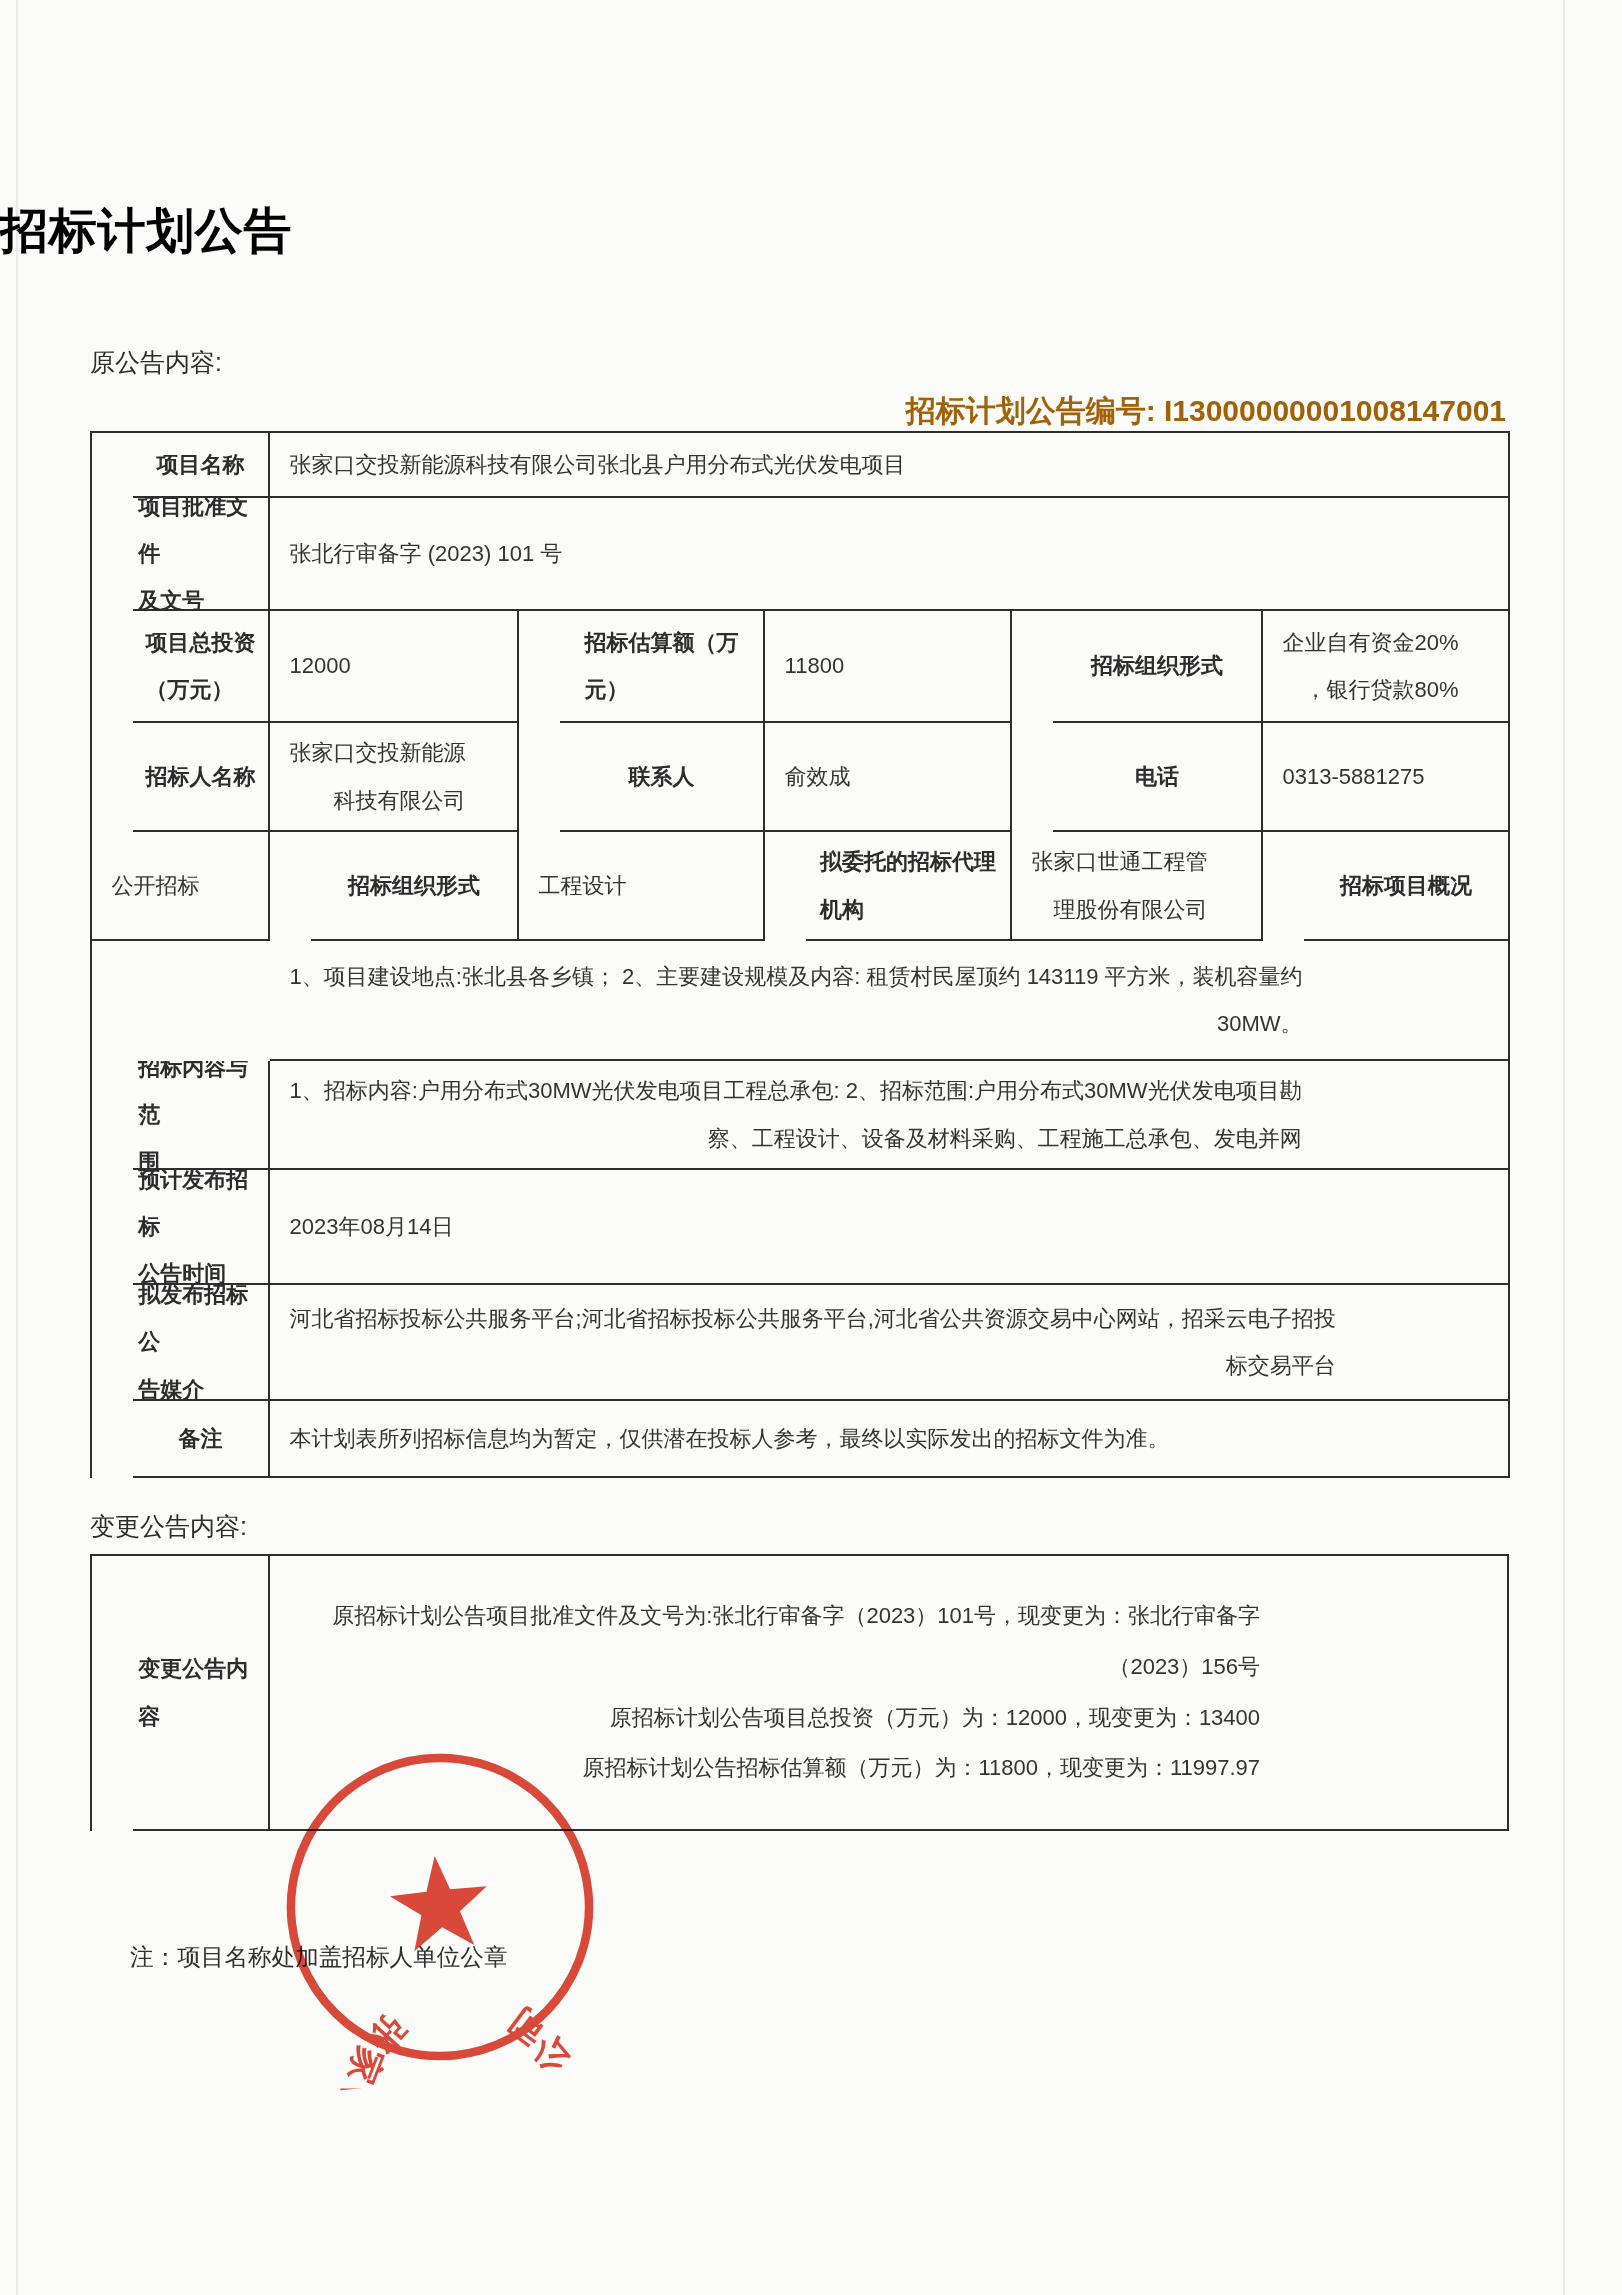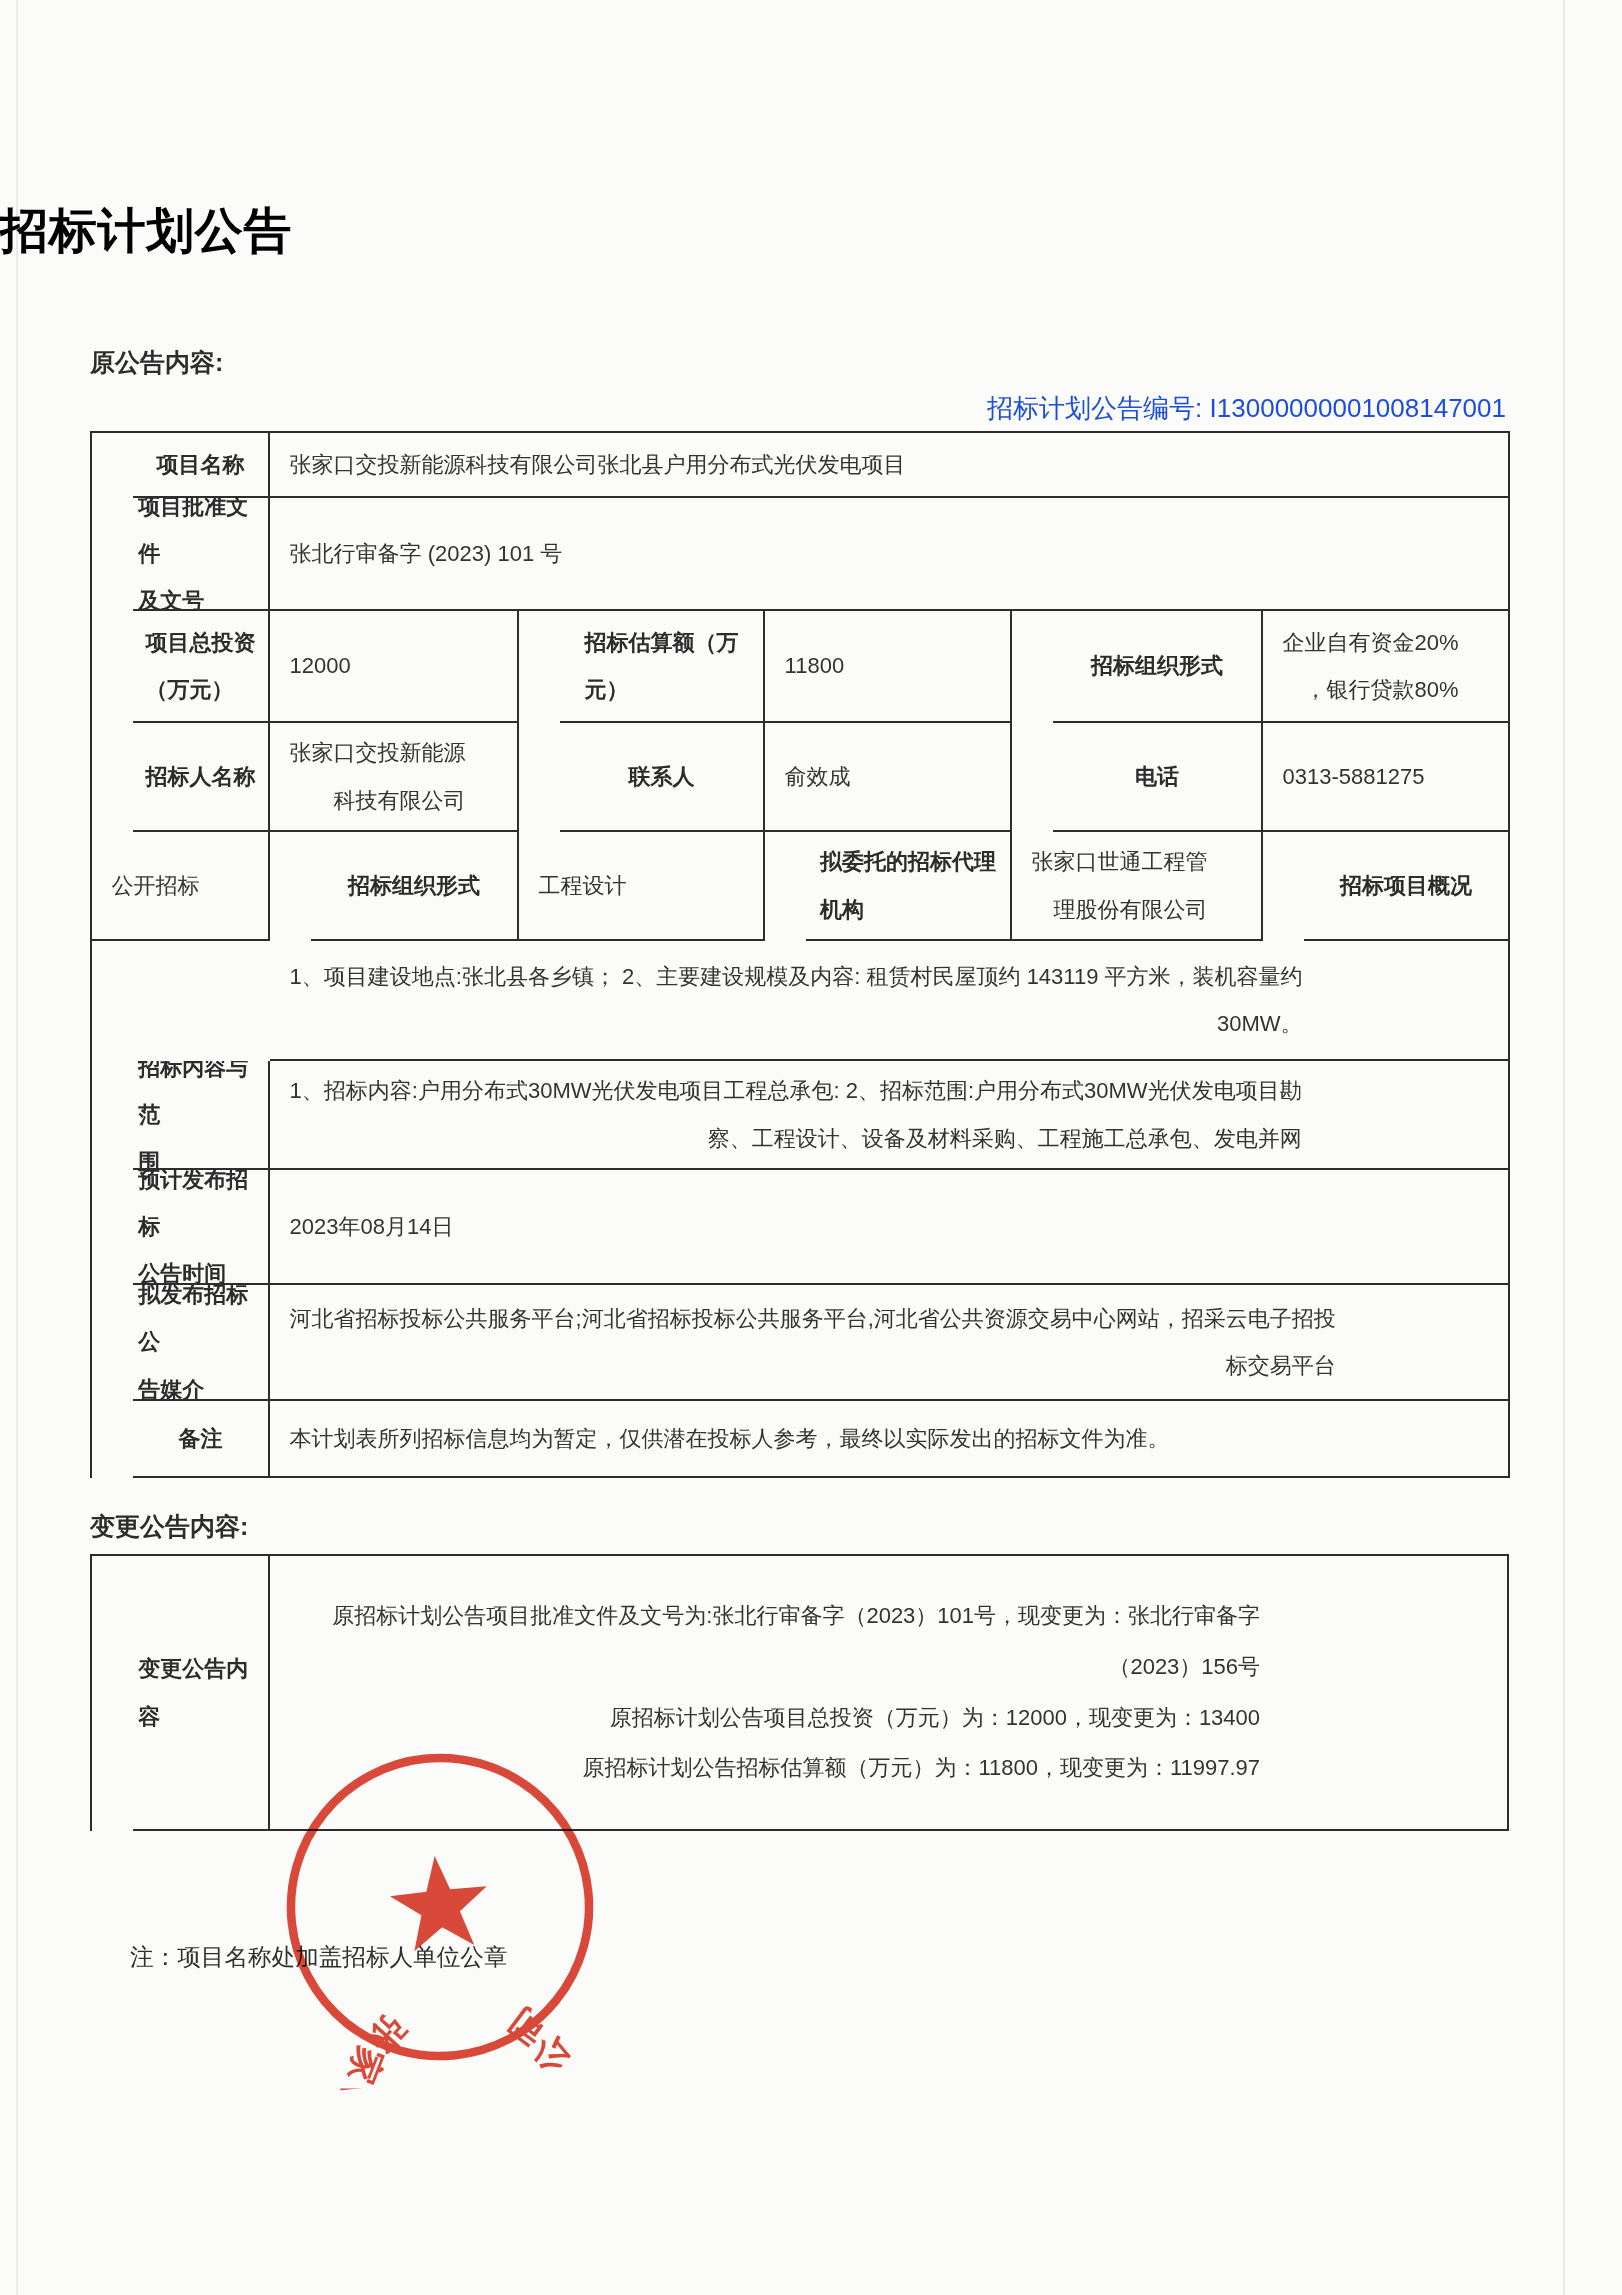--- a/index.html
+++ b/index.html
@@ -17,27 +17,27 @@
   .streak.left{left:16.4px;width:2px;background:rgba(150,158,172,.16);}
   .streak.right{left:1563px;width:2px;background:rgba(158,164,170,.22);}
 
   .doc-title{
     position:absolute;top:199px;left:0;width:1578px;
     margin:0;
     font-size:48px;font-weight:600;letter-spacing:0.7px;color:#000000;
   }
   .sec-heading{
     position:absolute;left:90px;
-    font-size:25px;font-weight:700;color:#2c2c2c;text-align:center;
+    font-size:25px;font-weight:400;color:#2c2c2c;text-align:center;
   }
   .h1pos{top:346px;}
   .h2pos{top:1510px;}
   .plan-no{
     position:absolute;top:391px;right:116px;
-    font-size:26px;font-weight:400;color:#1d4ed8;
+    font-size:30px;font-weight:700;color:#a16207;
     white-space:nowrap;
   }
   .tbl{
     position:absolute;left:90px;
     display:grid;
     border-top:2px solid #2d2d2d;
     border-left:2px solid #2d2d2d;
     background:transparent;
   }
   .t1{

